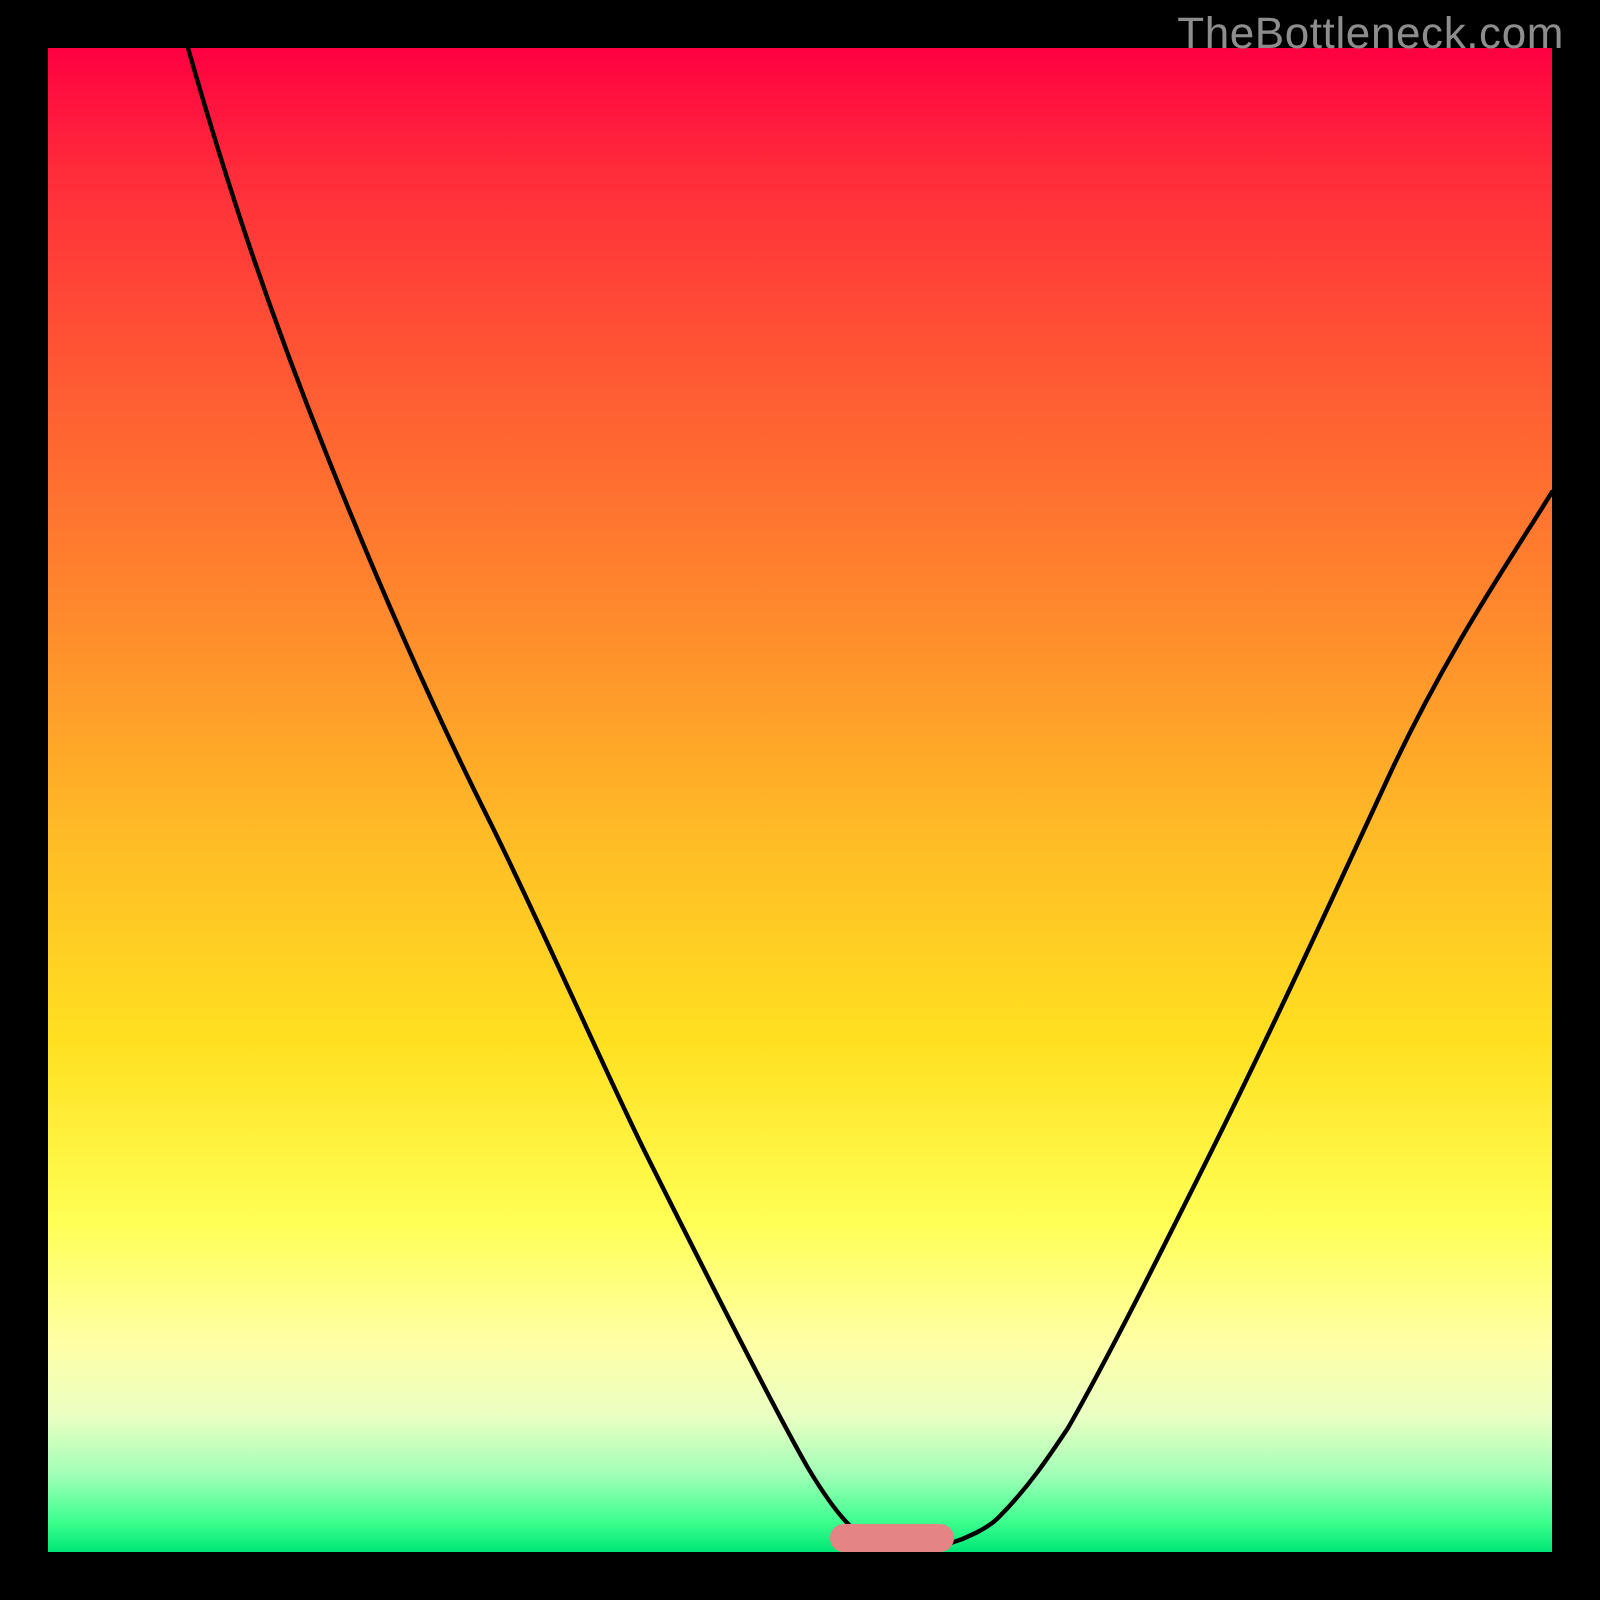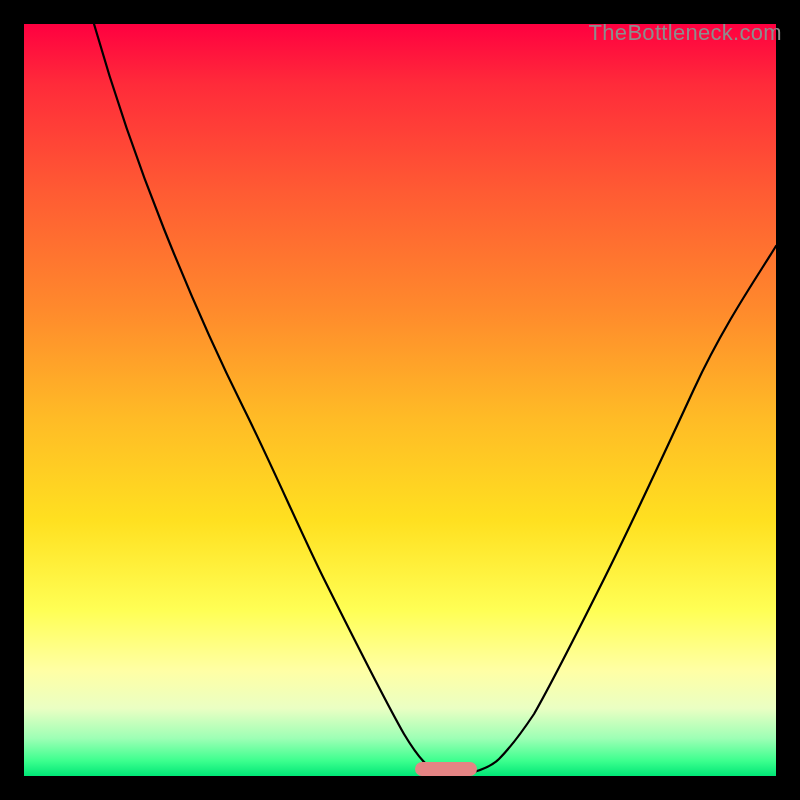--- a/index.html
+++ b/index.html
@@ -58,21 +58,21 @@
   }
   .bottom-marker {
     position: absolute;
     bottom: 0;
     height: 14px;
     border-radius: 7px;
     background: #e58484;
   }
   .watermark {
     position: absolute;
-    top: 20px;
+    top: 4px;
     right: 18px;
     color: #8d8d8d;
     font-size: 22px;
     letter-spacing: 0.3px;
     font-weight: 500;
   }
 </style>
 </head>
 <body>
 

